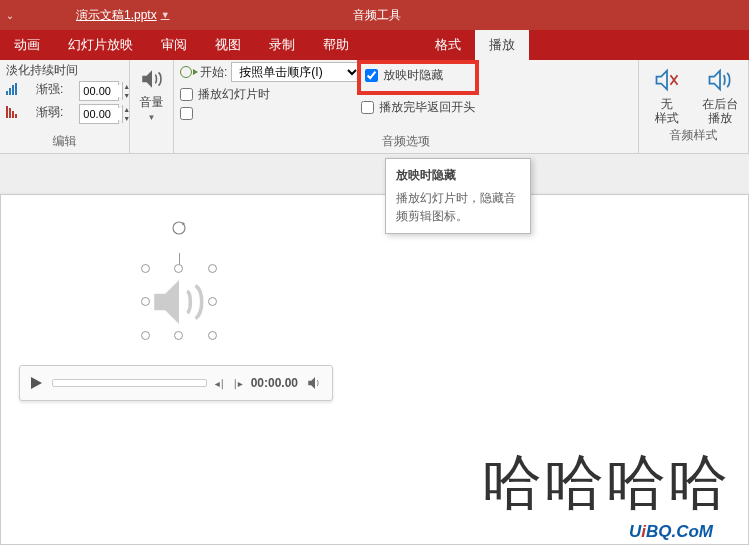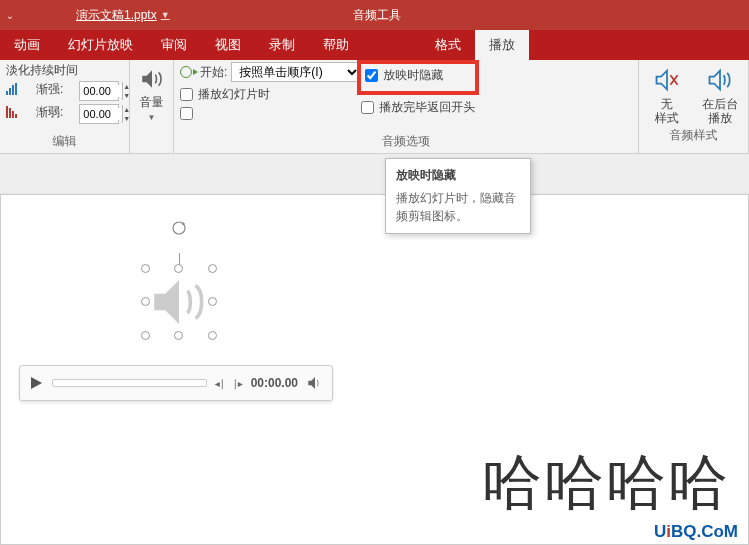--- a/index.html
+++ b/index.html
@@ -73,21 +73,21 @@
 .bigspeaker { width: 66px; height: 66px; opacity: 0.75; }
 
 .player { position: absolute; left: 18px; top: 170px; width: 314px; height: 36px; background: #fafafa; border: 1px solid #ccc; border-radius: 3px; display: flex; align-items: center; padding: 0 8px; gap: 8px; box-shadow: 0 2px 3px rgba(0,0,0,0.1); }
 .play-btn { width: 16px; height: 16px; }
 .progress { flex: 1; height: 8px; background: #fff; border: 1px solid #ccc; border-radius: 2px; }
 .skip-btn { width: 10px; color: #666; font-size: 10px; }
 .time { font-size: 12px; color: #555; font-weight: bold; }
 .vol-btn { width: 18px; height: 18px; }
 
 .bigtext { position: absolute; right: 18px; bottom: 20px; font-size: 60px; color: #333; font-weight: 300; letter-spacing: 2px; }
-.watermark { position: absolute; right: 10px; bottom: 2px; font-size: 17px; font-weight: bold; }
+.watermark { position: absolute; right: 35px; bottom: 2px; font-size: 17px; font-weight: bold; font-style: italic; }
 .wm-u { color: #0a5aa8; } .wm-i { color: #b9382f; } .wm-rest { color: #0a5aa8; }
 </style>
 </head>
 <body>
 
 <div class="titlebar">
   <div class="qat-arrow">⌄</div>
   <div class="doc-title">
     <span>演示文稿1.pptx</span>
     <span class="caret">▼</span>

